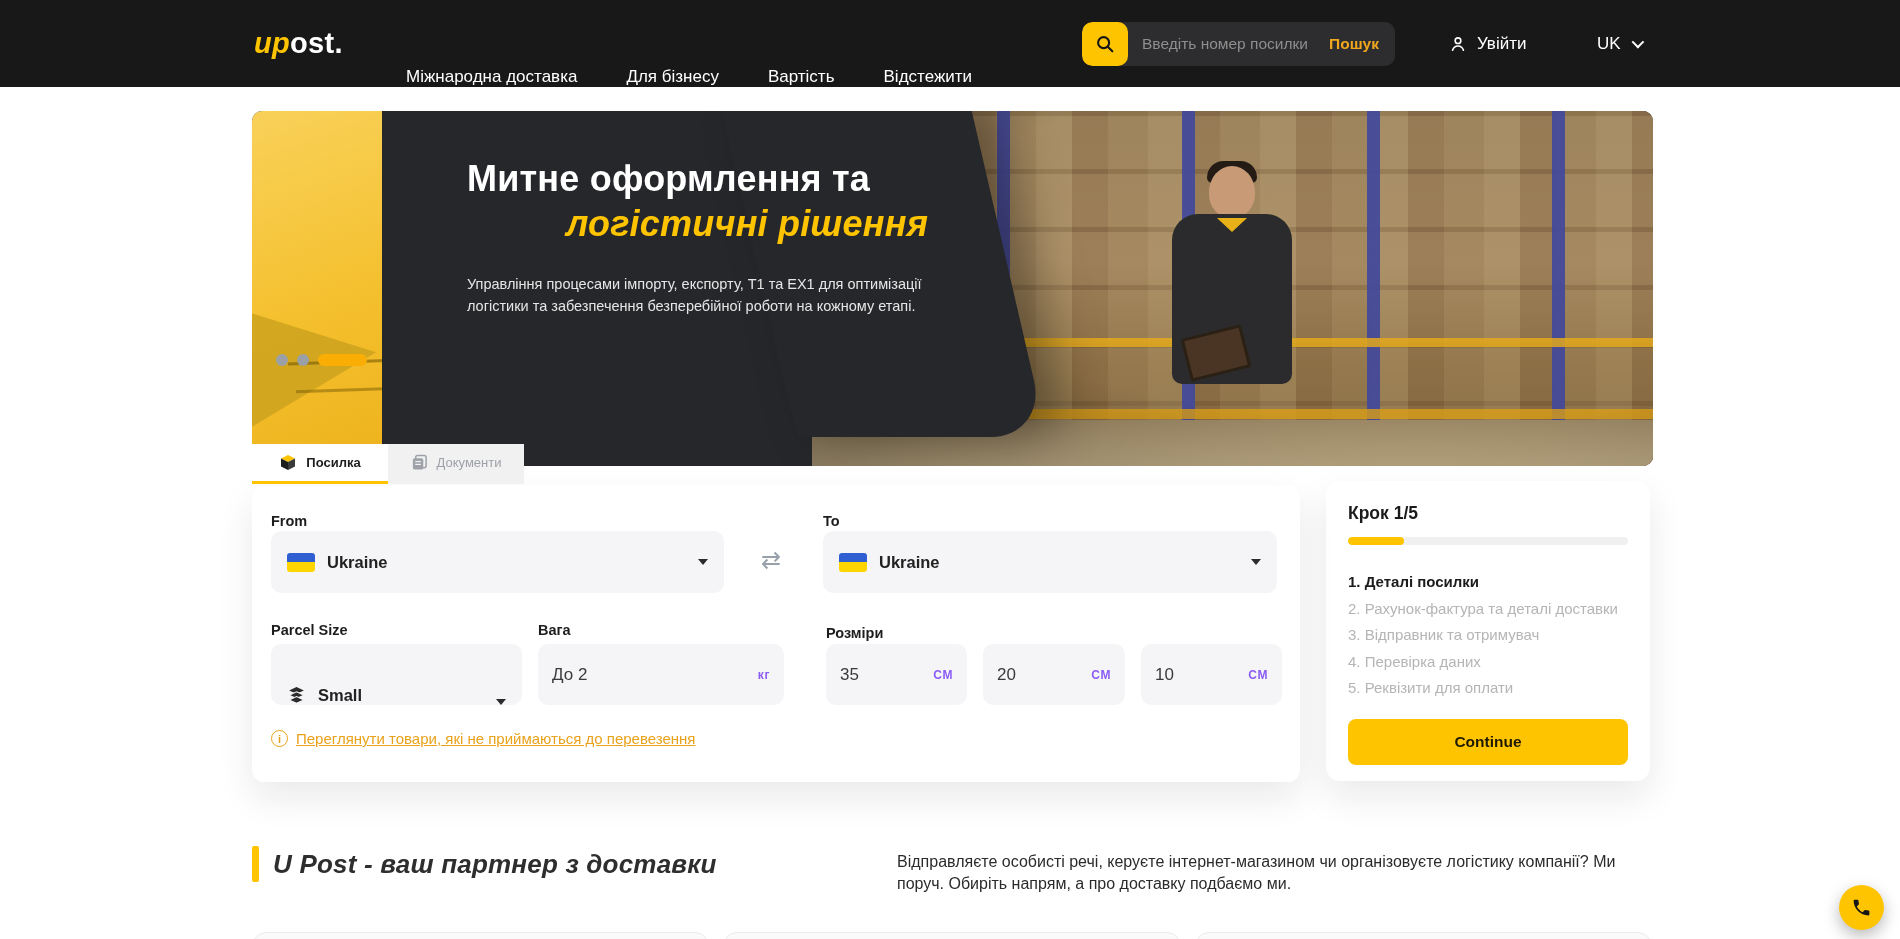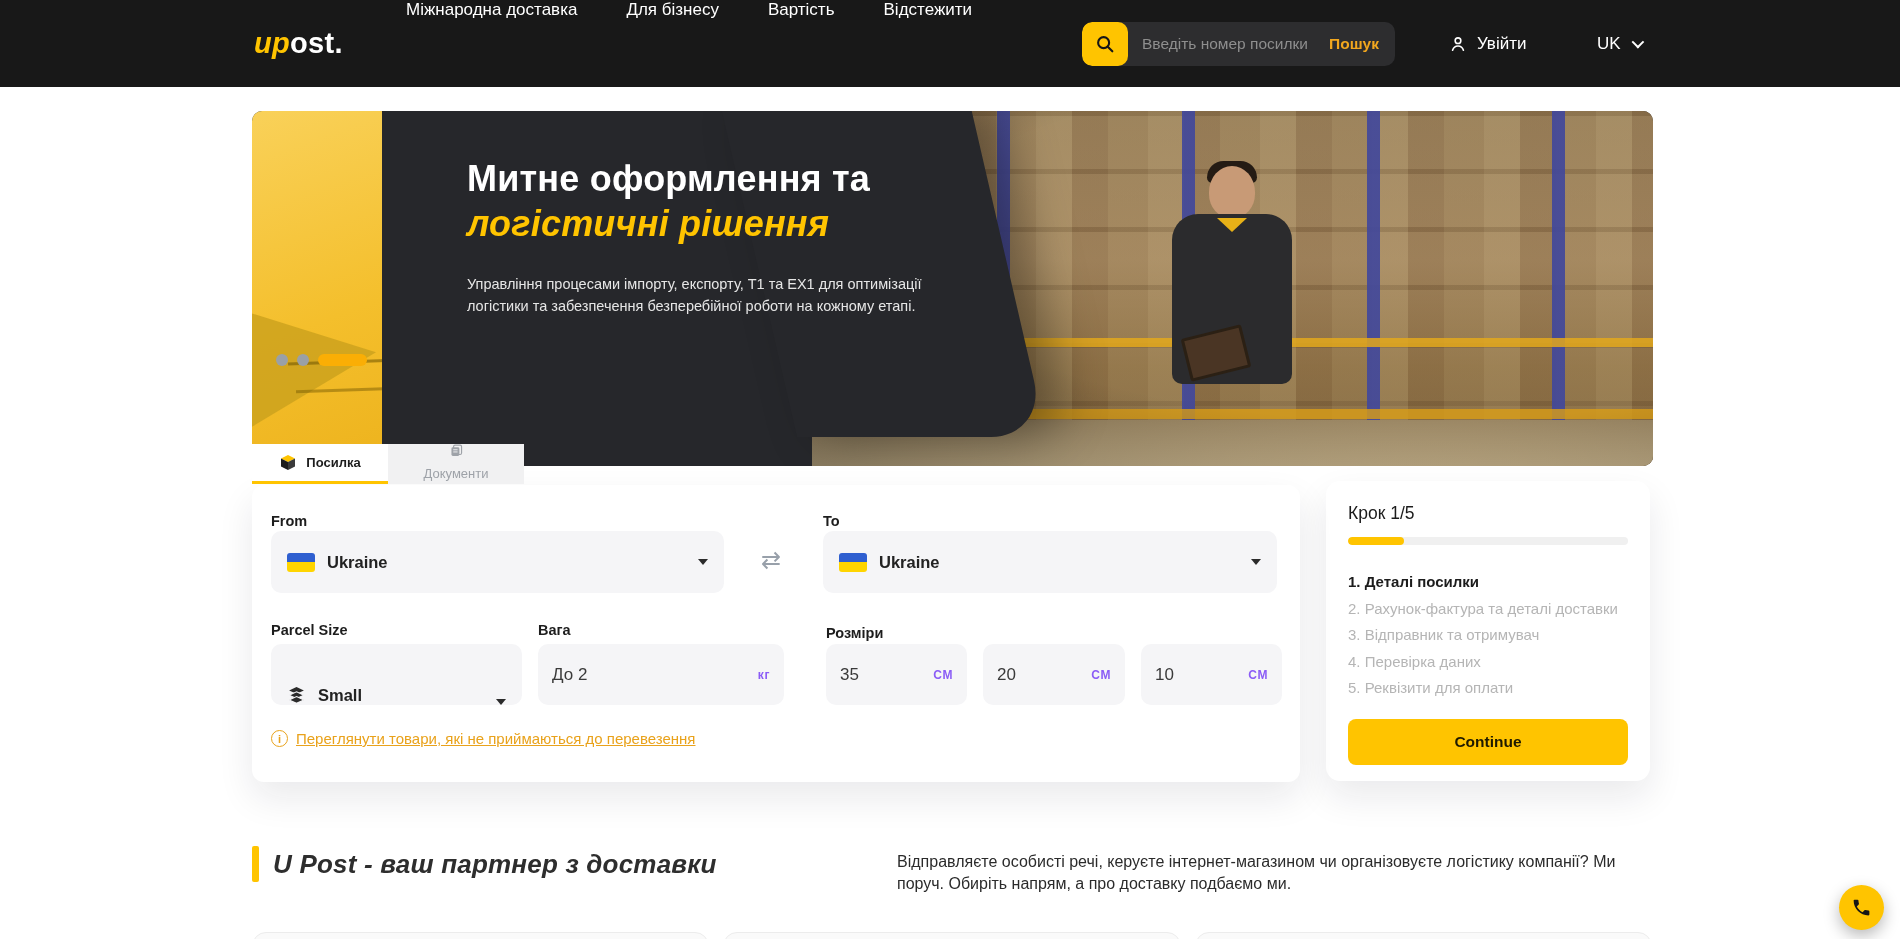--- a/index.html
+++ b/index.html
@@ -8,21 +8,21 @@
     position:relative; overflow:hidden; background:#ffffff;
     font-family:"Liberation Sans","DejaVu Sans",sans-serif; color:#1d1d1d;
   }
 
   
   .header { position:absolute; left:0; top:0; width:1900px; height:87px; background:#181818; }
   .logo { position:absolute; left:254px; top:0; height:87px; display:flex; align-items:center; cursor:pointer; }
   .logo span { font-size:29px; font-weight:800; letter-spacing:.3px; }
   .logo .lg-a { color:#FFC400; font-style:italic; }
   .logo .lg-b { color:#ffffff; }
-  .nav { position:absolute; left:406px; top:0; height:87px; display:flex; align-items:flex-start; gap:49px; }
+  .nav { position:absolute; left:406px; top:0; height:87px; display:flex; align-items:flex-end; gap:49px; }
   .nav a { color:#ffffff; font-size:17px; font-weight:500; text-decoration:none; cursor:pointer; white-space:nowrap; }
   .search { position:absolute; left:1082px; top:22px; width:313px; height:44px; background:#2d2d2f; border-radius:10px; display:flex; align-items:center; overflow:hidden; }
   .search-btn { width:46px; height:44px; background:#FFC400; border:none; border-radius:10px; display:flex; align-items:center; justify-content:center; cursor:pointer; flex:0 0 auto; }
   .search input { flex:1; min-width:0; background:transparent; border:none; outline:none; color:#cfcfcf; font-size:15.5px; padding:0 10px 0 14px; font-family:inherit; }
   .search input::placeholder { color:#8e8e8e; }
   .search-submit { background:transparent; border:none; color:#F2A71E; font-size:15.5px; font-weight:600; padding:0 16px 0 4px; cursor:pointer; font-family:inherit; }
   .login { position:absolute; left:1448px; top:0; height:87px; display:flex; align-items:center; gap:9px; cursor:pointer; }
   .login span { color:#ffffff; font-size:17px; font-weight:500; }
   .lang { position:absolute; left:1597px; top:0; height:87px; display:flex; align-items:center; gap:11px; cursor:pointer; }
   .lang span { color:#ffffff; font-size:17px; font-weight:500; }
@@ -49,52 +49,52 @@
   .man-board { position:absolute; left:28px; top:165px; width:62px; height:44px; background:#4a3524; border:3px solid #2b2014; transform:rotate(-14deg); border-radius:3px; }
   .hero-yellow { position:absolute; left:0; top:0; width:200px; height:100%;
     background:linear-gradient(160deg,#f9d159 0%,#f4bf2c 55%,#ecb11b 100%); }
   .hy-fold { position:absolute; left:0; top:52%; width:100%; height:42%; background:#cda21d; clip-path:polygon(0 12%, 62% 38%, 0 88%); opacity:.85; }
   .hy-line1 { position:absolute; left:18%; top:70%; width:70%; height:3px; background:#6e5400; opacity:.55; transform:rotate(-2deg); }
   .hy-line2 { position:absolute; left:22%; top:78%; width:66%; height:3px; background:#6e5400; opacity:.45; transform:rotate(-2deg); }
   .hero-panel { position:absolute; left:130px; top:0; width:420px; height:100%; background:#26272B; }
   .hero-panel-skew { position:absolute; left:545px; top:0; width:250px; height:326px; background:#26272B; transform:skewX(13deg); transform-origin:bottom left; border-bottom-right-radius:56px; box-shadow:26px 0 46px rgba(0,0,0,.35); }
   .hero-text { position:absolute; left:215px; top:46px; width:560px; }
   .hero-title1 { color:#ffffff; font-size:36px; font-weight:700; line-height:44px; letter-spacing:.2px; }
-  .hero-title2 { color:#FFC400; font-size:36px; font-weight:700; font-style:italic; line-height:46px; letter-spacing:.2px; }
+  .hero-title2 { color:#FFC400; font-size:36px; font-weight:700; font-style:italic; line-height:46px; letter-spacing:.2px;text-align:center; }
   .hero-desc { margin-top:26px; width:508px; color:#e6e6e6; font-size:14.5px; line-height:22px; }
   .hero-dots { position:absolute; left:24px; top:243px; display:flex; align-items:center; gap:9px; }
   .dot { width:12px; height:12px; border-radius:50%; background:#9aa0a6; cursor:pointer; }
   .dot-active { width:49px; height:12px; border-radius:7px; background:#FAAE05; cursor:pointer; }
 
   
   .tabs { position:absolute; left:252px; top:444px; display:flex; z-index:3; }
   .tab { width:136px; height:40px; display:flex; align-items:center; justify-content:center; gap:9px; font-size:13px; cursor:pointer; border-bottom:3px solid transparent; }
   .tab-active { background:#ffffff; color:#1d1d1d; font-weight:700; border-bottom-color:#FFC400; }
-  .tab-inactive { background:#f1f1f2; color:#9ea2a8; font-weight:500;flex-direction:column; }
+  .tab-inactive { background:#f1f1f2; color:#9ea2a8; font-weight:500; }
 
   
   .form-card { position:absolute; left:252px; top:485px; width:1048px; height:297px; background:#ffffff; border-radius:12px; box-shadow:0 16px 36px rgba(25,25,46,.09); z-index:2; }
   .f-label { position:absolute; font-size:14.5px; font-weight:700; color:#1d1d1d; }
   .f-box { position:absolute; background:#f5f5f7; border-radius:10px; display:flex; align-items:center; padding:0 16px; cursor:pointer; }
   .f-box .val { font-size:16.5px; font-weight:700; color:#222; margin-left:12px; }
   .f-input { background:#f5f5f7; border-radius:10px; display:flex; align-items:center; padding:0 14px; position:absolute; }
   .f-input input { border:none; background:transparent; outline:none; width:100%; font-size:17px; color:#3a3a3a; font-family:inherit; }
   .unit { font-size:12px; font-weight:700; color:#8b5cf6; letter-spacing:.6px; flex:0 0 auto; }
   .caret { width:0; height:0; border-left:5px solid transparent; border-right:5px solid transparent; border-top:6px solid #2b2b2b; margin-left:auto; }
   .flag { width:28px; height:19px; border-radius:3px; overflow:hidden; flex:0 0 auto; display:flex; flex-direction:column; }
   .flag i { flex:1; display:block; }
   .flag .fb { background:#2f5fd0; } .flag .fy { background:#ffd500; }
   .swap { position:absolute; left:504px; top:60px; width:30px; height:30px; font-size:24px; color:#98a0aa; display:flex; align-items:center; justify-content:center; cursor:pointer; }
   .restr { position:absolute; left:19px; top:245px; display:flex; align-items:center; gap:8px; color:#E9A21B; font-size:15px; cursor:pointer; }
   .restr a { color:#E9A21B; text-decoration:underline; }
   .info-i { width:17px; height:17px; border:1.6px solid #E9A21B; border-radius:50%; display:inline-flex; align-items:center; justify-content:center; font-size:11px; font-weight:700; font-style:normal; }
 
   
   .steps-card { position:absolute; left:1326px; top:481px; width:324px; height:300px; background:#ffffff; border-radius:14px; box-shadow:0 16px 36px rgba(25,25,46,.09); padding:22px; }
-  .steps-title { font-size:17.5px; font-weight:400; color:#1b1b1b; }
+  .steps-title { font-size:17.5px; font-weight:700; color:#1b1b1b; }
   .progress { margin-top:13px; height:8px; background:#f0f0f0; border-radius:5px; overflow:hidden; }
   .progress-fill { height:100%; background:#FFC400; border-radius:5px; }
   .steps-list { margin-top:24px; list-style:none; }
   .steps-list li { font-size:15px; line-height:26.5px; color:#b5b5b5; white-space:nowrap; }
   .steps-list li.active { color:#1c1c1c; font-weight:600; }
   .continue-btn { margin-top:17px; width:100%; height:46px; background:#FFC400; border:none; border-radius:8px; font-size:15.5px; font-weight:700; color:#1f1a00; cursor:pointer; font-family:inherit; }
 
   
   .sec-head { position:absolute; left:252px; top:846px; display:flex; align-items:center; gap:14px; }
   .sec-bar { width:7px; height:36px; background:#FFC400; border-radius:2px; }

